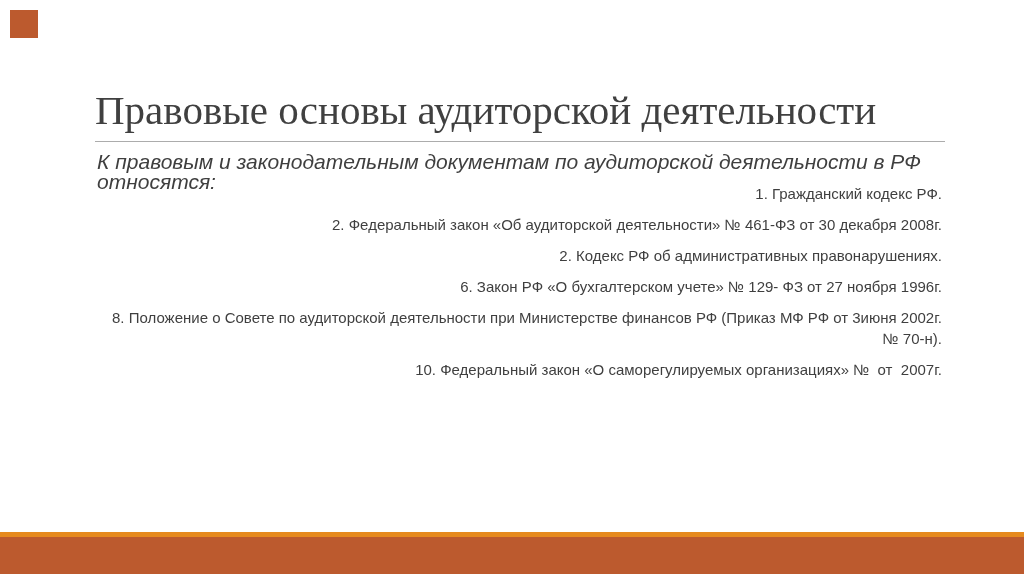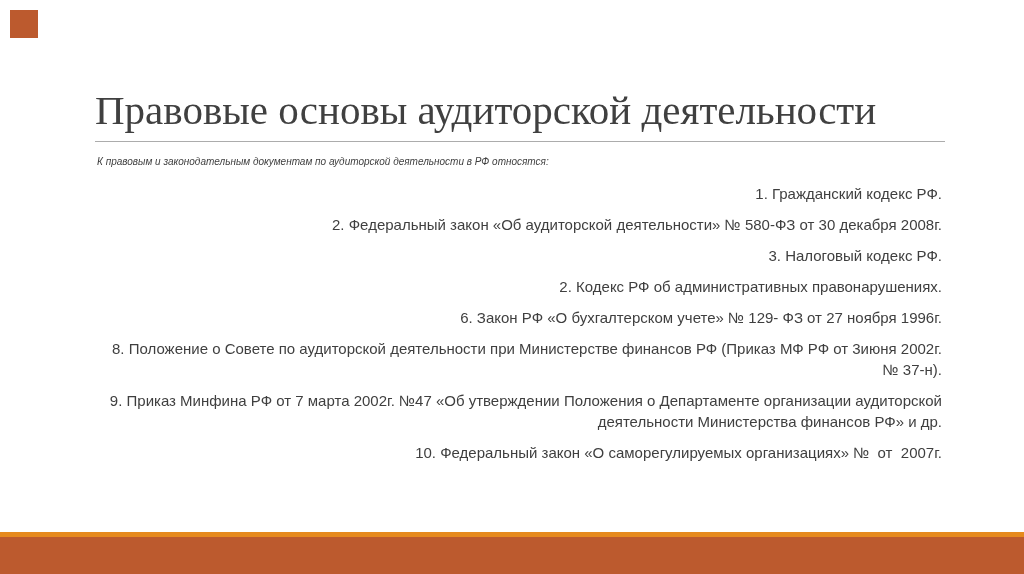--- a/index.html
+++ b/index.html
@@ -46,21 +46,21 @@
     height: 1px;
     background: var(--rule-gray, #ACACAC);
   }
   .intro {
     position: absolute;
     left: 97px;
     top: 152px;
     width: 860px;
     margin: 0;
     font-style: italic;
-    font-size: 10px;
+    font-size: 21px;
     line-height: 20px;
     color: var(--body-gray, #3F3F3F);
   }
   .doc-list {
     position: absolute;
     left: 97px;
     top: 183px;
     width: 845px;
   }
   .doc-list p {
@@ -97,27 +97,24 @@
 
   <div class="title-wrap">
     <h1 class="slide-title">Правовые основы аудиторской деятельности</h1>
     <div class="title-rule"></div>
   </div>
 
   <p class="intro">К правовым и законодательным документам по аудиторской деятельности в РФ относятся:</p>
 
   <div class="doc-list">
     <p>1. Гражданский кодекс РФ.</p>
-    <p>2. Федеральный закон «Об аудиторской деятельности» № 580-ФЗ от 30 декабря 2008г.</p>
-    <p>3. Налоговый кодекс РФ.</p>
+    <p>2. Федеральный закон «Об аудиторской деятельности» № 461-ФЗ от 30 декабря 2008г.</p>
     <p>2. Кодекс РФ об административных правонарушениях.</p>
     <p>6. Закон РФ «О бухгалтерском учете» № 129- ФЗ от 27 ноября 1996г.</p>
-    <p>8. Положение о Совете по аудиторской деятельности при Министерстве финансов РФ (Приказ МФ РФ от 3июня 2002г. № 37-н).</p>
-    <p>9. Приказ Минфина РФ от 7 марта 2002г. №47 «Об утверждении Положения о Департаменте организации аудиторской
-деятельности Министерства финансов РФ» и др.</p>
+    <p>8. Положение о Совете по аудиторской деятельности при Министерстве финансов РФ (Приказ МФ РФ от 3июня 2002г. № 70-н).</p>
     <p>10. Федеральный закон «О саморегулируемых организациях» №&nbsp; от&nbsp; 2007г.</p>
   </div>
 
   <div class="footer">
     <div class="strip"></div>
     <div class="band"></div>
   </div>
 
 </div>
 

